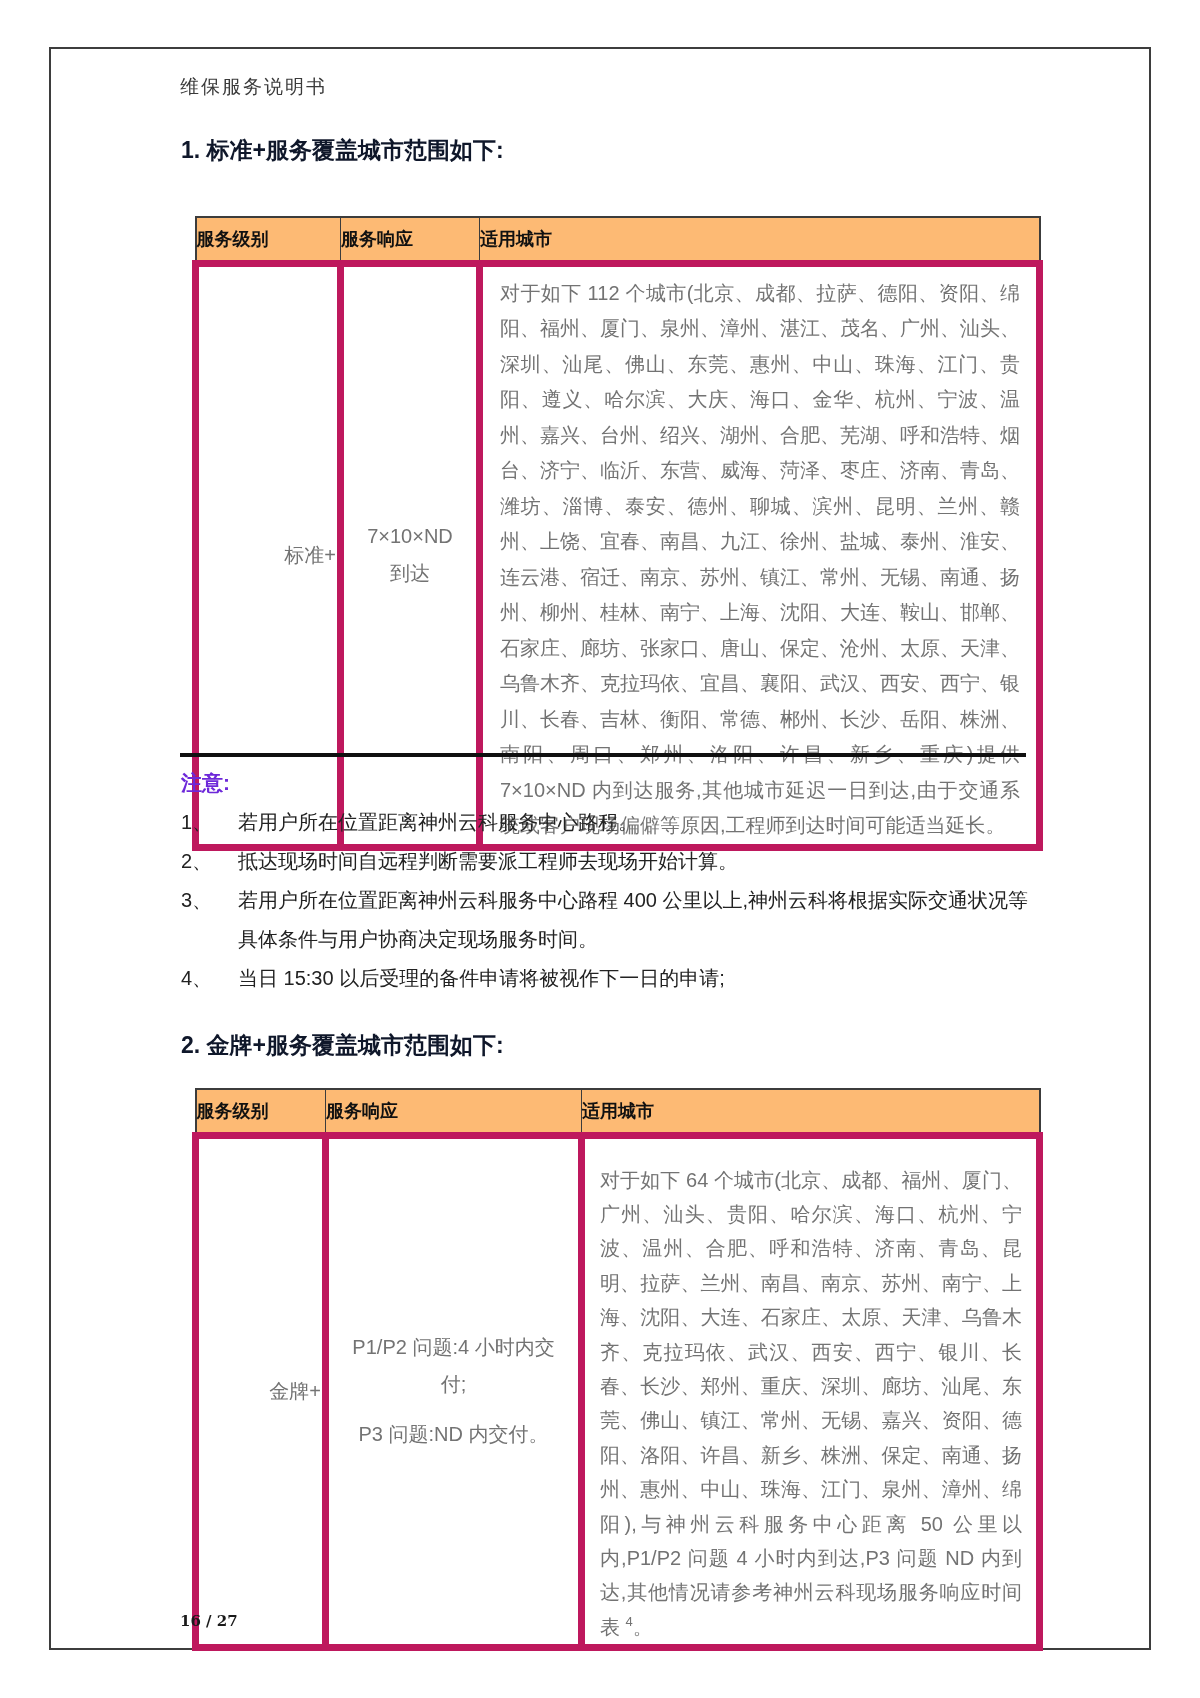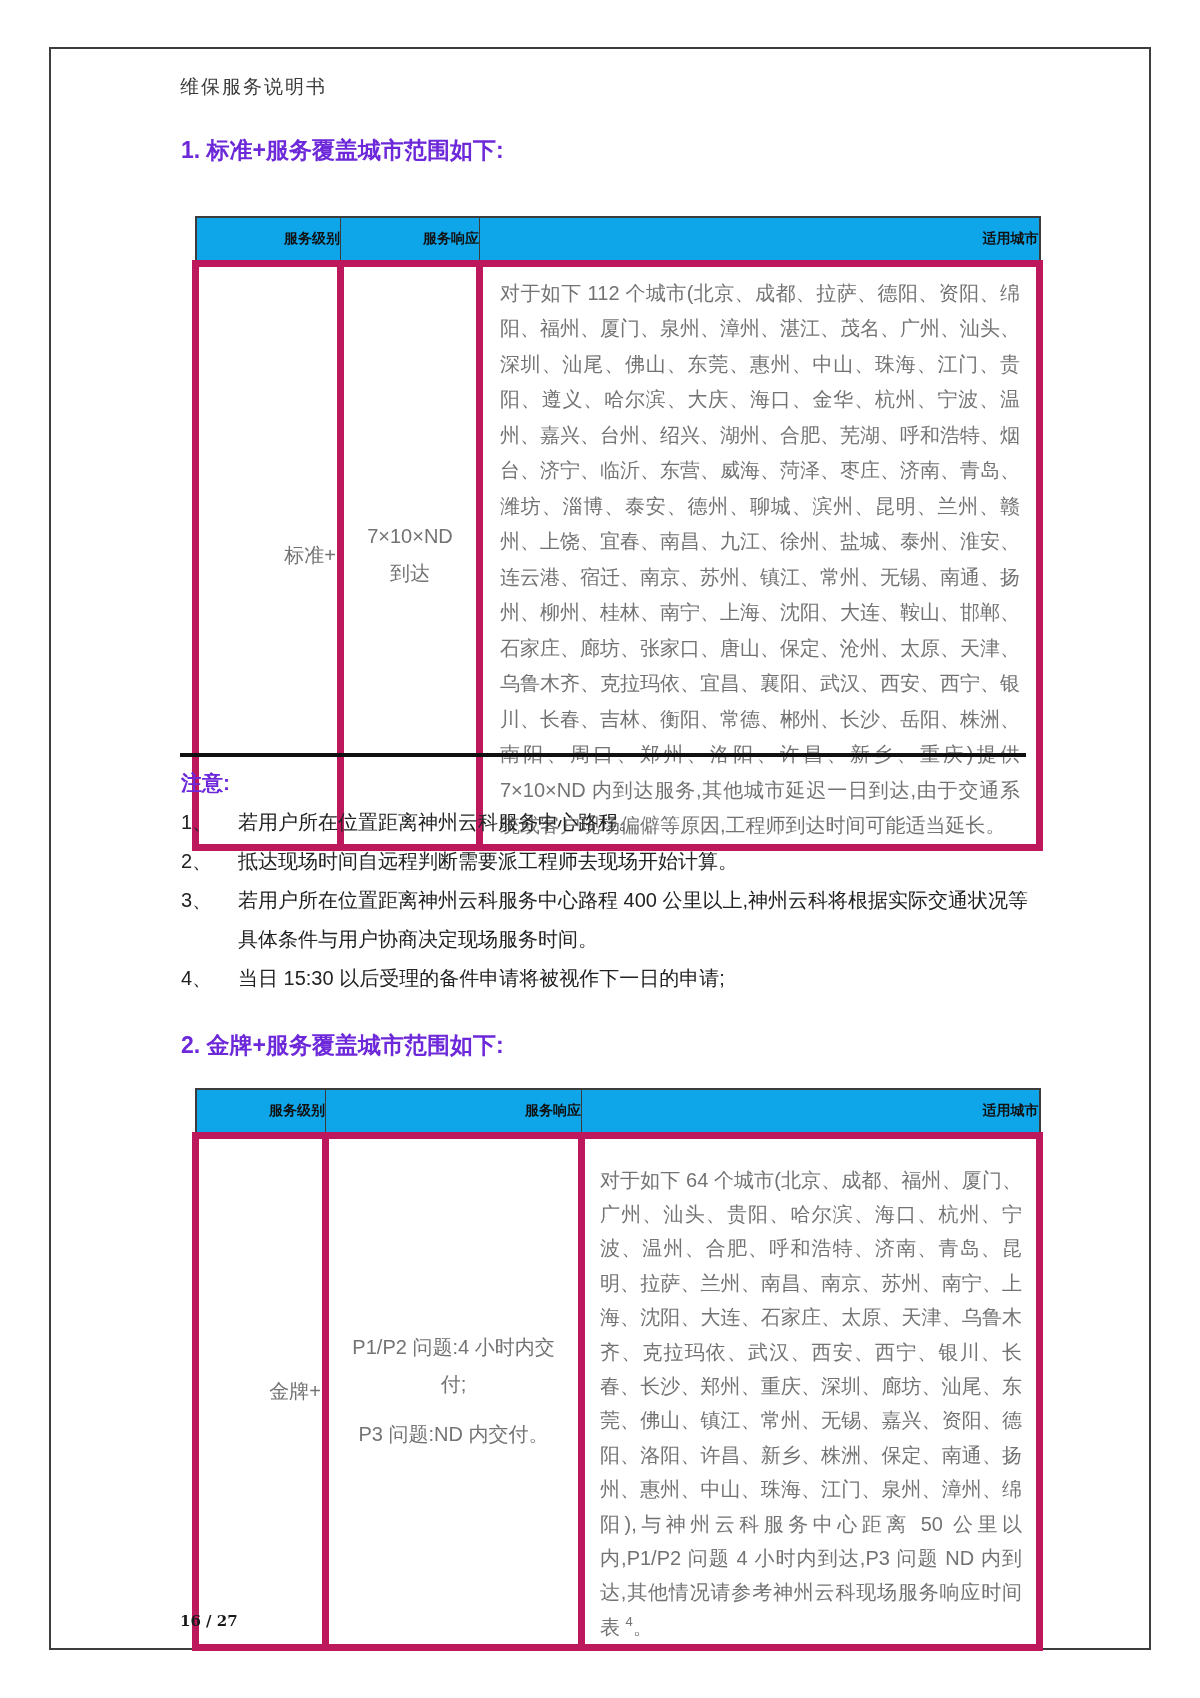--- a/index.html
+++ b/index.html
@@ -12,34 +12,34 @@
     position:absolute;left:49px;top:47px;width:1102px;height:1603px;
     border:2px solid #3d3d3d;box-sizing:border-box;background:#ffffff;
   }
   .doc-header{
     position:absolute;left:180px;top:74px;width:853px;text-align:left;
     font-family:"DejaVu Serif","Liberation Serif",serif;font-size:19px;
     color:#3a3a3a;letter-spacing:2px;
   }
   .section-heading{
     position:absolute;left:181px;width:860px;
-    font-size:23px;font-weight:bold;color:#6d28d9;
+    font-size:23px;font-weight:bold;color:#0f172a;
   }
   #heading-1{top:135px;}
   #heading-2{top:1030px;}
   table.svc{
     position:absolute;left:192px;width:844px;
     border-collapse:collapse;table-layout:fixed;
     border:2px solid #3c3c3c;
   }
   #table-standard{top:216px;}
   #table-gold{top:1088px;}
   table.svc th{
-    background:#0ea5e9;border:1px solid #3c3c3c;border-bottom:2px solid #3c3c3c;
-    height:46px;font-size:14px;font-weight:bold;color:#111;text-align:right;
+    background:#fdba74;border:1px solid #3c3c3c;border-bottom:2px solid #3c3c3c;
+    height:46px;font-size:18px;font-weight:bold;color:#111;text-align:left;
     padding:0;box-sizing:border-box;
   }
   table.svc td{
     border:7px solid #be185d;vertical-align:middle;box-sizing:border-box;
     font-size:20px;color:#737373;overflow:hidden;
   }
   #table-standard td{height:471px;}
   #table-gold td{height:412px;}
   td.level-cell{text-align:right;}
   td.response-cell{text-align:center;line-height:37px;padding:4px 20px;}

